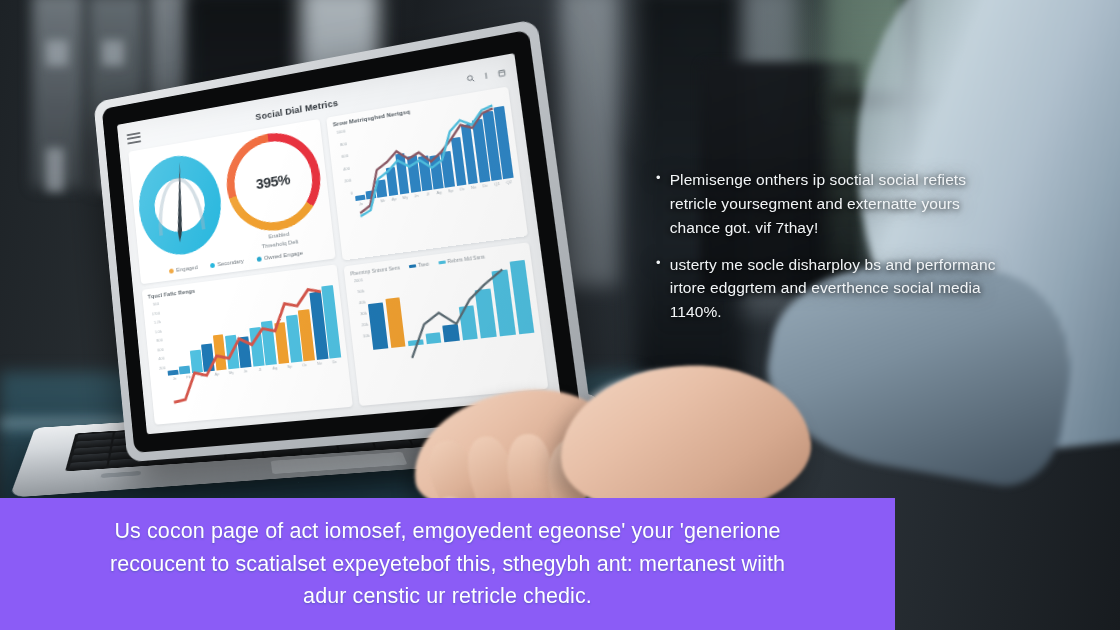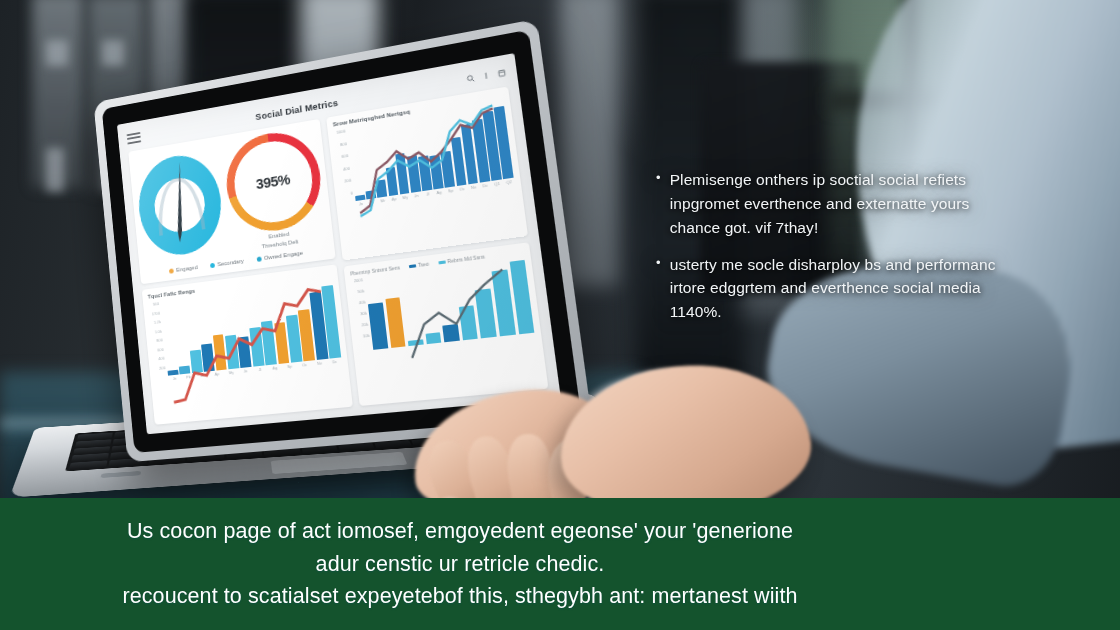--- a/index.html
+++ b/index.html
@@ -318,23 +318,23 @@
     letter-spacing: .1px;
     text-shadow: 0 1px 6px rgba(0,0,0,.9), 0 0 18px rgba(0,0,0,.75);
     z-index: 20;
   }
   .bullet { display:flex; gap: 9px; margin-bottom: 13px; }
   .bullet-mark { flex: 0 0 auto; line-height: 1.54; font-size: 13px; }
   .bullet-text { flex: 1 1 auto; }
 
   
   .caption-bar {
-    position:absolute; left:0; bottom:0; width: 1120px; height: 132px;
-    background: #14532d;
-    display:flex; align-items:center; justify-content:flex-start;
+    position:absolute; left:0; bottom:0; width: 895px; height: 132px;
+    background: #8b5cf6;
+    display:flex; align-items:center; justify-content:flex-end;
     z-index: 30;
   }
   .caption-text {
     width: 920px;
     text-align:center;
     color: #ffffff;
     font-size: 21.5px;
     line-height: 1.52;
     letter-spacing: .1px;
     font-weight: 400;
@@ -695,29 +695,29 @@
   <div class="finger f3"></div>
   <div class="finger f4"></div>
   <div class="nail n1"></div>
   <div class="nail n2"></div>
   <div class="nail n3"></div>
   <div class="hand hand-right"></div>
 
   <div class="bullets">
     <div class="bullet">
       <span class="bullet-mark">•</span>
-      <span class="bullet-text">Plemisenge onthers ip soctial social refiets inpgromet everthence and externatte yours chance got. vif 7thay!</span>
+      <span class="bullet-text">Plemisenge onthers ip soctial social refiets retricle yoursegment and externatte yours chance got. vif 7thay!</span>
     </div>
     <div class="bullet">
       <span class="bullet-mark">•</span>
       <span class="bullet-text">usterty me socle disharploy bs and performanc irtore edggrtem and everthence social media 1140%.</span>
     </div>
   </div>
 
   <div class="caption-bar">
     <div class="caption-text">
       <span class="caption-line">Us cocon page of act iomosef, emgoyedent egeonse' your 'generione</span>
+      <span class="caption-line">recoucent to scatialset expeyetebof this, sthegybh ant: mertanest wiith</span>
       <span class="caption-line">adur censtic ur retricle chedic.</span>
-      <span class="caption-line">recoucent to scatialset expeyetebof this, sthegybh ant: mertanest wiith</span>
     </div>
   </div>
 
 </div>
 
 </body></html>

